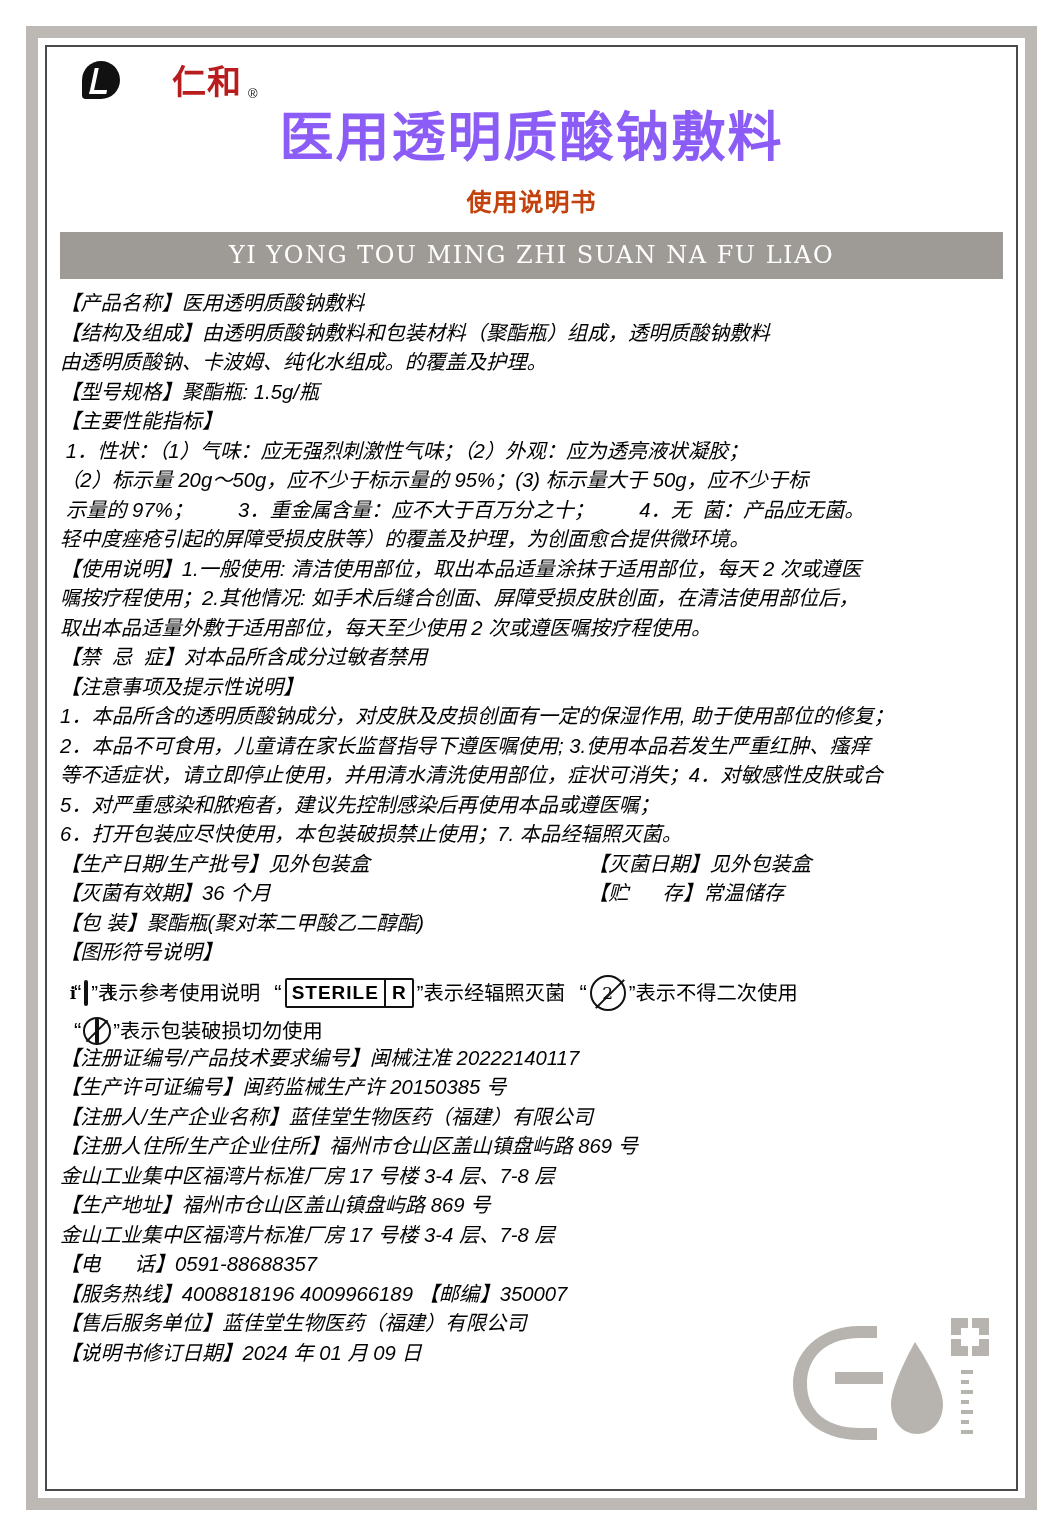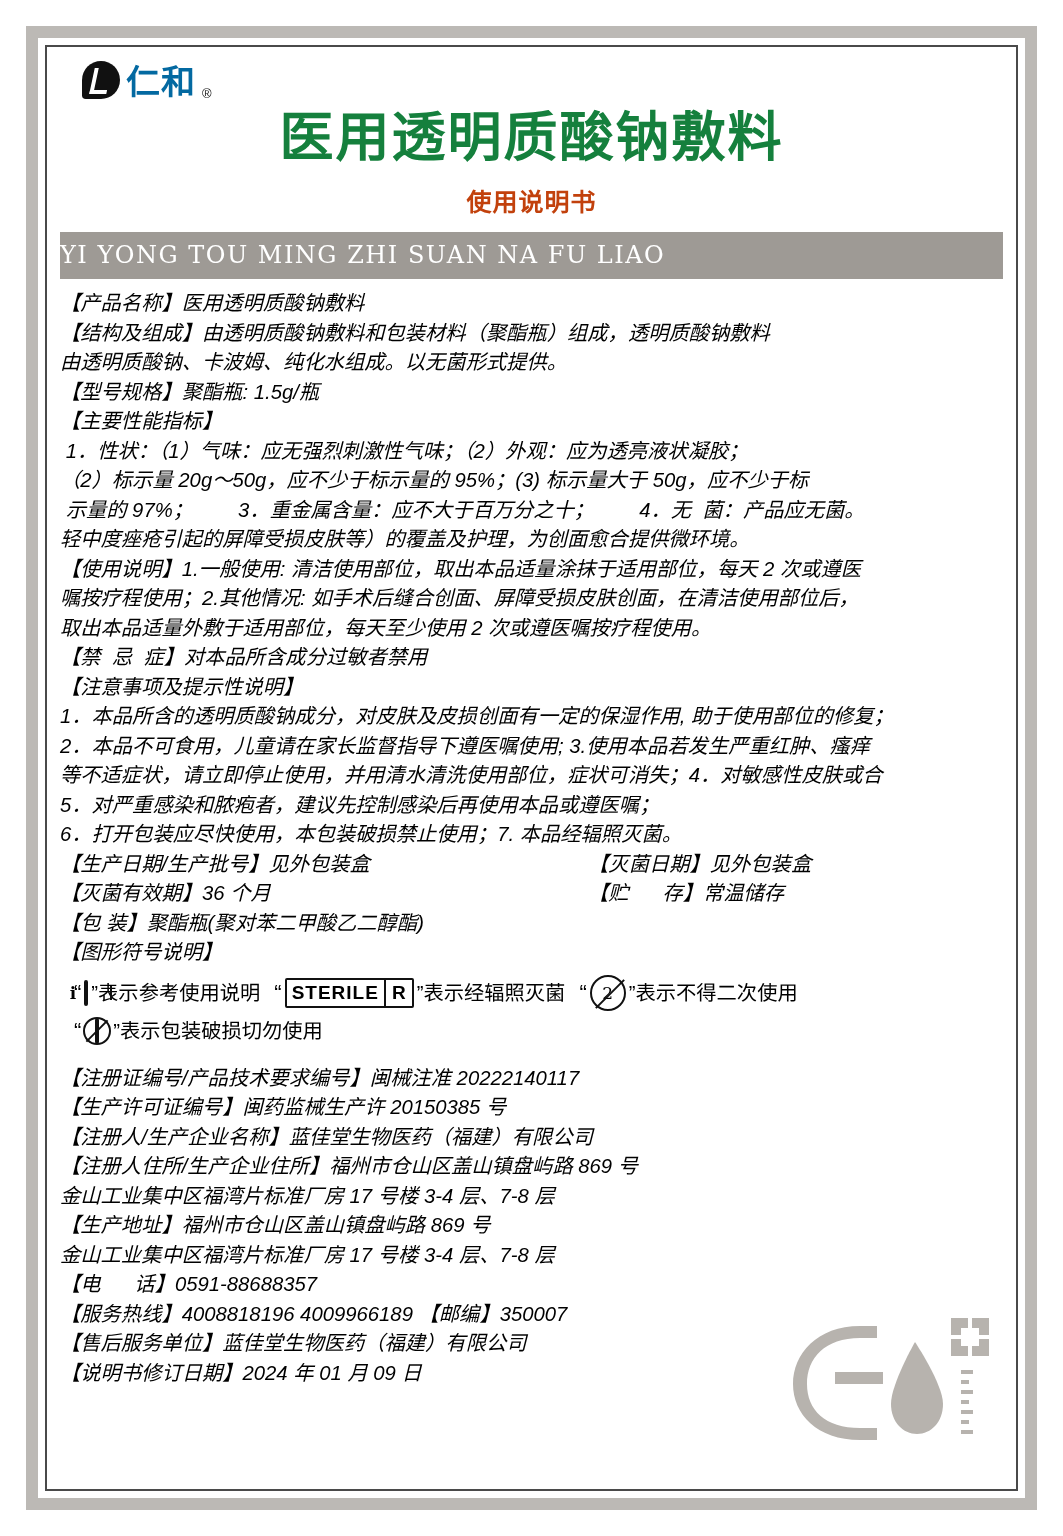--- a/index.html
+++ b/index.html
@@ -76,51 +76,52 @@
     border-left: 4px solid #fff;
     border-bottom: 4px solid #fff;
     transform: skewX(-12deg);
   }
   .logo-text {
     font-family: "DejaVu Serif", serif;
     font-weight: bold;
     font-size: 34px;
     letter-spacing: 1px;
     line-height: 34px;
-    color: #0369a1;
+    color: #b91c1c;
+    margin-left: 46px;
   }
   .logo-reg {
     font-size: 13px;
     vertical-align: super;
     line-height: 10px;
     color: #111;
   }
 
   .main-title {
     text-align: center;
     font-size: 54px;
     font-weight: bold;
     letter-spacing: 2px;
     line-height: 62px;
     margin-top: 2px;
-    color: #15803d;
+    color: #8b5cf6;
   }
   .sub-title {
     text-align: center;
     font-size: 25px;
     font-weight: bold;
     letter-spacing: 1px;
     margin-top: 14px;
     color: #c2410c;
   }
   .pinyin-bar {
     margin-top: 14px;
     background: #9e9a95;
     color: #ffffff;
-    text-align: left;
+    text-align: center;
     font-family: "DejaVu Serif", serif;
     font-size: 24px;
     letter-spacing: 1.5px;
     padding: 9px 0 10px 0;
   }
 
   
   .body-text {
     margin-top: 10px;
     font-size: 20.3px;
@@ -285,21 +286,21 @@
       </div>
     </div>
 
     <div class="main-title">医用透明质酸钠敷料</div>
     <div class="sub-title">使用说明书</div>
     <div class="pinyin-bar">YI  YONG  TOU  MING  ZHI  SUAN  NA  FU  LIAO</div>
 
     <div class="body-text">
       <p>【产品名称】医用透明质酸钠敷料</p>
       <p>【结构及组成】由透明质酸钠敷料和包装材料（聚酯瓶）组成，透明质酸钠敷料</p>
-      <p>由透明质酸钠、卡波姆、纯化水组成。以无菌形式提供。</p>
+      <p>由透明质酸钠、卡波姆、纯化水组成。的覆盖及护理。</p>
       <p>【型号规格】聚酯瓶: 1.5g/瓶</p>
       <p>【主要性能指标】</p>
       <p> 1．性状：（1）气味：应无强烈刺激性气味；（2）外观：应为透亮液状凝胶；</p>
       <p>（2）标示量 20g～50g，应不少于标示量的 95%；(3) 标示量大于 50g，应不少于标</p>
       <p> 示量的 97%；        3．重金属含量：应不大于百万分之十；        4．无  菌：产品应无菌。</p>
       <p>轻中度痤疮引起的屏障受损皮肤等）的覆盖及护理，为创面愈合提供微环境。</p>
       <p>【使用说明】1.一般使用: 清洁使用部位，取出本品适量涂抹于适用部位，每天 2 次或遵医</p>
       <p>嘱按疗程使用；2.其他情况: 如手术后缝合创面、屏障受损皮肤创面，在清洁使用部位后，</p>
       <p>取出本品适量外敷于适用部位，每天至少使用 2 次或遵医嘱按疗程使用。</p>
       <p>【禁  忌  症】对本品所含成分过敏者禁用</p>
@@ -342,21 +343,21 @@
     </div>
 
     <div class="sym-line">
       <span class="q">“</span>
       <span class="sym-box" style="margin:0 14px">
         <span class="damage-icon"><span class="circ"></span><span class="slash"></span></span>
       </span>
       <span>”表示包装破损切勿使用</span>
     </div>
 
-    <div class="body-text" style="margin-top:20px">
+    <div class="body-text" style="margin-top:0">
       <p>【注册证编号/产品技术要求编号】闽械注准 20222140117</p>
       <p>【生产许可证编号】闽药监械生产许 20150385 号</p>
       <p>【注册人/生产企业名称】蓝佳堂生物医药（福建）有限公司</p>
       <p>【注册人住所/生产企业住所】福州市仓山区盖山镇盘屿路 869 号</p>
       <p>金山工业集中区福湾片标准厂房 17 号楼 3-4 层、7-8 层</p>
       <p>【生产地址】福州市仓山区盖山镇盘屿路 869 号</p>
       <p>金山工业集中区福湾片标准厂房 17 号楼 3-4 层、7-8 层</p>
       <p>【电      话】0591-88688357</p>
       <p>【服务热线】4008818196 4009966189 【邮编】350007</p>
       <p>【售后服务单位】蓝佳堂生物医药（福建）有限公司</p>

